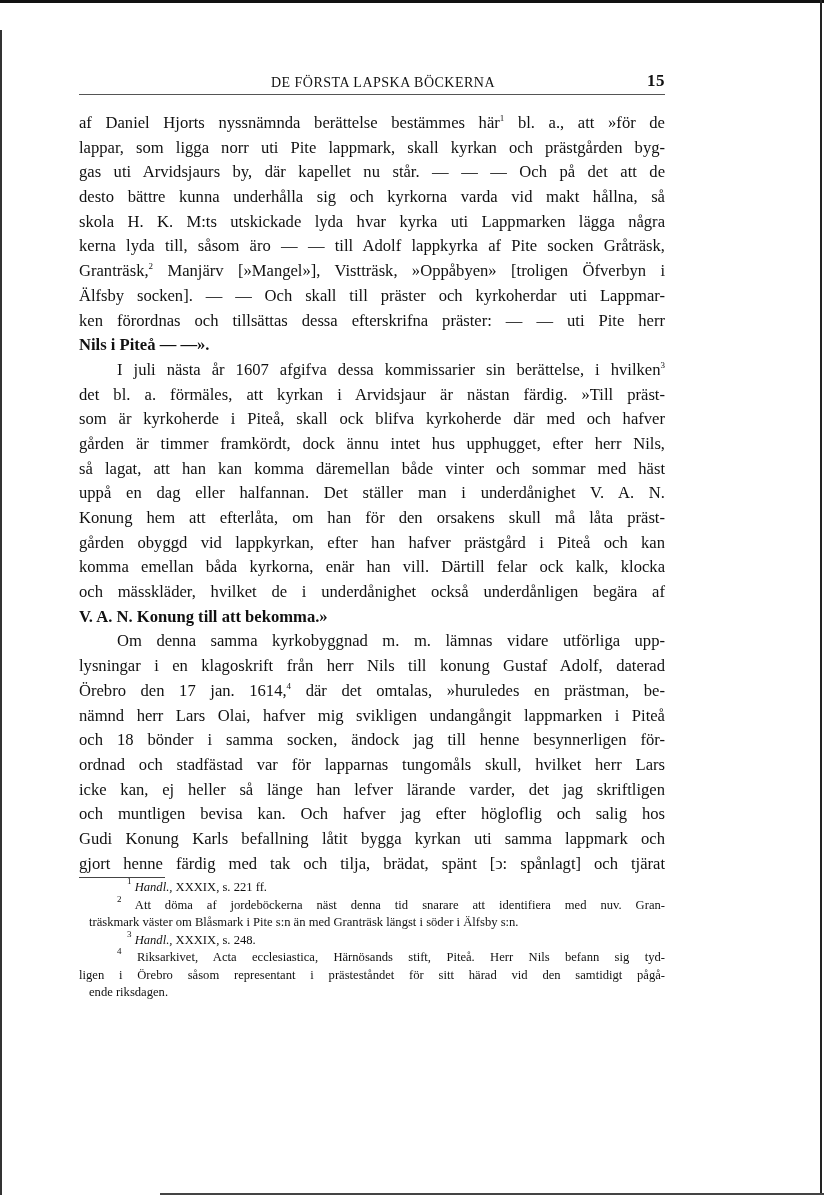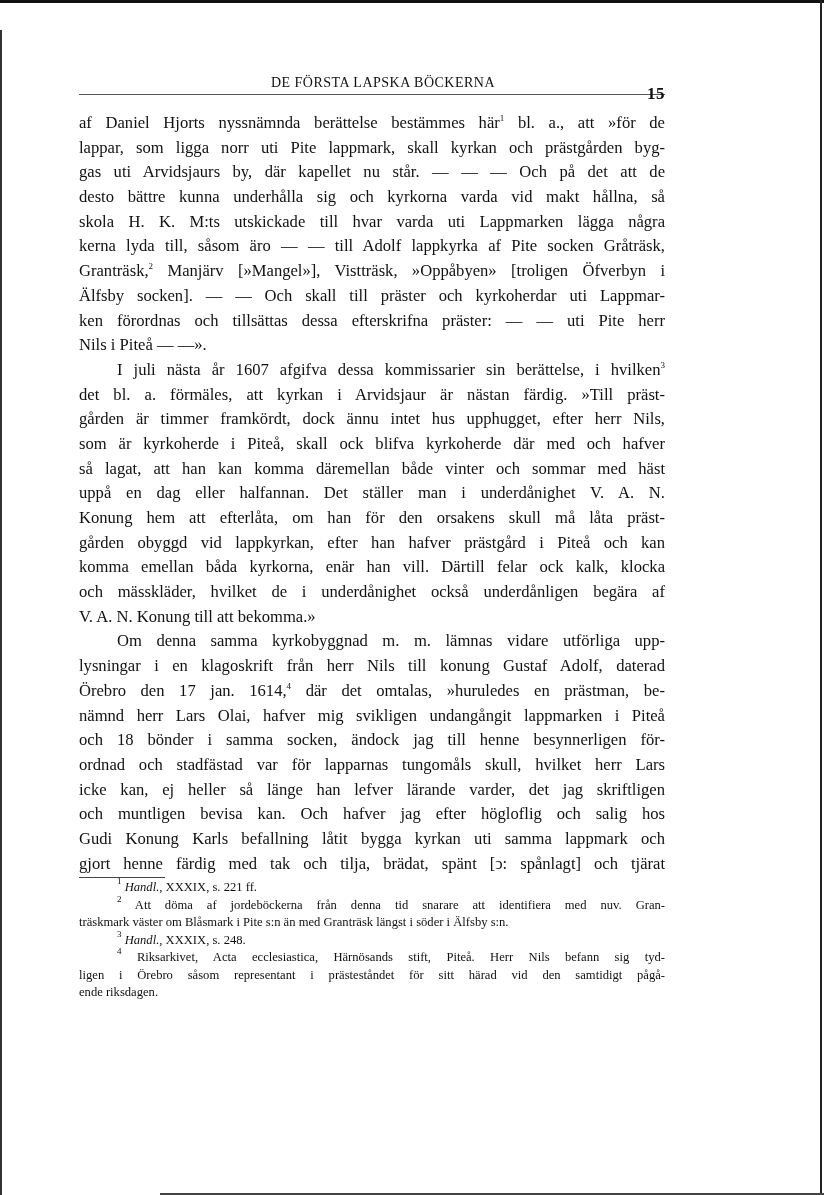--- a/index.html
+++ b/index.html
@@ -13,29 +13,29 @@
     .border-left { position: absolute; left: 0; top: 30px; width: 2px; height: 1165px; background: #333; }
     .border-right { position: absolute; right: 2px; top: 0; width: 2px; height: 1195px; background: #222; }
     .border-bottom { position: absolute; left: 160px; bottom: 0; width: 664px; height: 2px; background: #444; }
     .page { position: absolute; left: 79px; top: 70px; width: 586px; }
     .running-head {
       position: relative; height: 24px;
       border-bottom: 1px solid #555;
       font-size: 14px; letter-spacing: 0.5px;
     }
     .running-head .title { position: absolute; left: 0; right: 8px; top: 5px; text-align: center; padding-left: 30px; }
-    .running-head .num { position: absolute; right: 0; top: 14px; font-size: 17px; font-weight: bold; text-align: right; }
+    .running-head .num { position: absolute; right: 0; top: 1px; font-size: 17px; font-weight: bold; text-align: right; }
     .body-text { margin-top: 16px; font-size: 16.6px; line-height: 24.7px; text-align: justify; }
     .body-text .line { display: block; text-align: justify; text-align-last: justify; white-space: nowrap; height: 24.7px; }
-    .body-text .line.last { text-align-last: left; }
+    .body-text .line.last { text-align-last: left; font-weight: bold; }
     .body-text .line.indent { padding-left: 38px; font-family: Liberation Serif, serif; }
     sup { font-size: 9px; vertical-align: 7px; line-height: 0; }
     .footnotes { margin-top: 3px; font-size: 12.6px; line-height: 17.5px; }
     .footnotes .fline { display: block; text-align: justify; text-align-last: justify; white-space: nowrap; height: 17.5px; }
-    .footnotes .fline.last { text-align-last: left; }
+    .footnotes .fline.last { text-align-last: left; margin-left: 10px; }
     .footnotes .fline.indent { padding-left: 38px; }
     .footnote-rule { position: absolute; left: 0; width: 86px; height: 1px; background: #444; }
     em { font-style: italic; }
   </style>
 </head>
 <body>
 
 <div class="border-top"></div>
 <div class="border-left"></div>
 <div class="border-right"></div>
@@ -45,30 +45,30 @@
   <div class="running-head">
     <span class="title">DE FÖRSTA LAPSKA BÖCKERNA</span>
     <span class="num">15</span>
   </div>
 
   <div class="body-text">
     <span class="line"><span>af Daniel Hjorts nyssnämnda berättelse bestämmes här</span><sup>1</sup><span> bl. a., att »för de</span></span>
     <span class="line">lappar, som ligga norr uti Pite lappmark, skall kyrkan och prästgården byg-</span>
     <span class="line">gas uti Arvidsjaurs by, där kapellet nu står. — — — Och på det att de</span>
     <span class="line">desto bättre kunna underhålla sig och kyrkorna varda vid makt hållna, så</span>
-    <span class="line">skola H. K. M:ts utskickade till hvar varda uti Lappmarken lägga några</span>
+    <span class="line">skola H. K. M:ts utskickade lyda hvar kyrka uti Lappmarken lägga några</span>
     <span class="line">kerna lyda till, såsom äro — — till Adolf lappkyrka af Pite socken Gråträsk,</span>
     <span class="line"><span>Granträsk,</span><sup>2</sup><span> Manjärv [»Mangel»], Vistträsk, »Oppåbyen» [troligen Öfverbyn i</span></span>
     <span class="line">Älfsby socken]. — — Och skall till präster och kyrkoherdar uti Lappmar-</span>
     <span class="line">ken förordnas och tillsättas dessa efterskrifna präster: — — uti Pite herr</span>
     <span class="line last">Nils i Piteå — —».</span>
     <span class="line indent"><span>I juli nästa år 1607 afgifva dessa kommissarier sin berättelse, i hvilken</span><sup>3</sup></span>
     <span class="line">det bl. a. förmäles, att kyrkan i Arvidsjaur är nästan färdig. »Till präst-</span>
+    <span class="line">som är kyrkoherde i Piteå, skall ock blifva kyrkoherde där med och hafver</span>
     <span class="line">gården är timmer framkördt, dock ännu intet hus upphugget, efter herr Nils,</span>
-    <span class="line">som är kyrkoherde i Piteå, skall ock blifva kyrkoherde där med och hafver</span>
     <span class="line">så lagat, att han kan komma däremellan både vinter och sommar med häst</span>
     <span class="line">uppå en dag eller halfannan. Det ställer man i underdånighet V. A. N.</span>
     <span class="line">Konung hem att efterlåta, om han för den orsakens skull må låta präst-</span>
     <span class="line">gården obyggd vid lappkyrkan, efter han hafver prästgård i Piteå och kan</span>
     <span class="line">komma emellan båda kyrkorna, enär han vill. Därtill felar ock kalk, klocka</span>
     <span class="line">och mässkläder, hvilket de i underdånighet också underdånligen begära af</span>
     <span class="line last">V. A. N. Konung till att bekomma.»</span>
     <span class="line indent">Om denna samma kyrkobyggnad m. m. lämnas vidare utförliga upp-</span>
     <span class="line">lysningar i en klagoskrift från herr Nils till konung Gustaf Adolf, daterad</span>
     <span class="line"><span>Örebro den 17 jan. 1614,</span><sup>4</sup><span> där det omtalas, »huruledes en prästman, be-</span></span>
@@ -77,20 +77,20 @@
     <span class="line">ordnad och stadfästad var för lapparnas tungomåls skull, hvilket herr Lars</span>
     <span class="line">icke kan, ej heller så länge han lefver lärande varder, det jag skriftligen</span>
     <span class="line">och muntligen bevisa kan. Och hafver jag efter högloflig och salig hos</span>
     <span class="line">Gudi Konung Karls befallning låtit bygga kyrkan uti samma lappmark och</span>
     <span class="line">gjort henne färdig med tak och tilja, brädat, spänt [ↄ: spånlagt] och tjärat</span>
   </div>
 
   <div class="footnotes" style="position:relative;">
     <div class="footnote-rule" style="top:-2px;"></div>
     <span class="fline indent last"><sup>1</sup> <em>Handl.,</em><span> XXXIX, s. 221 ff.</span></span>
-    <span class="fline indent"><sup>2</sup> <span>Att döma af jordeböckerna från denna tid snarare att identifiera med nuv. Gran-</span></span>
+    <span class="fline indent"><sup>2</sup> <span>Att döma af jordeböckerna näst denna tid snarare att identifiera med nuv. Gran-</span></span>
     <span class="fline last">träskmark väster om Blåsmark i Pite s:n än med Granträsk längst i söder i Älfsby s:n.</span>
     <span class="fline indent last"><sup>3</sup> <em>Handl.,</em><span> XXXIX, s. 248.</span></span>
     <span class="fline indent"><sup>4</sup> <span>Riksarkivet, Acta ecclesiastica, Härnösands stift, Piteå. Herr Nils befann sig tyd-</span></span>
     <span class="fline">ligen i Örebro såsom representant i prästeståndet för sitt härad vid den samtidigt pågå-</span>
     <span class="fline last">ende riksdagen.</span>
   </div>
 </div>
 
 </body></html>

